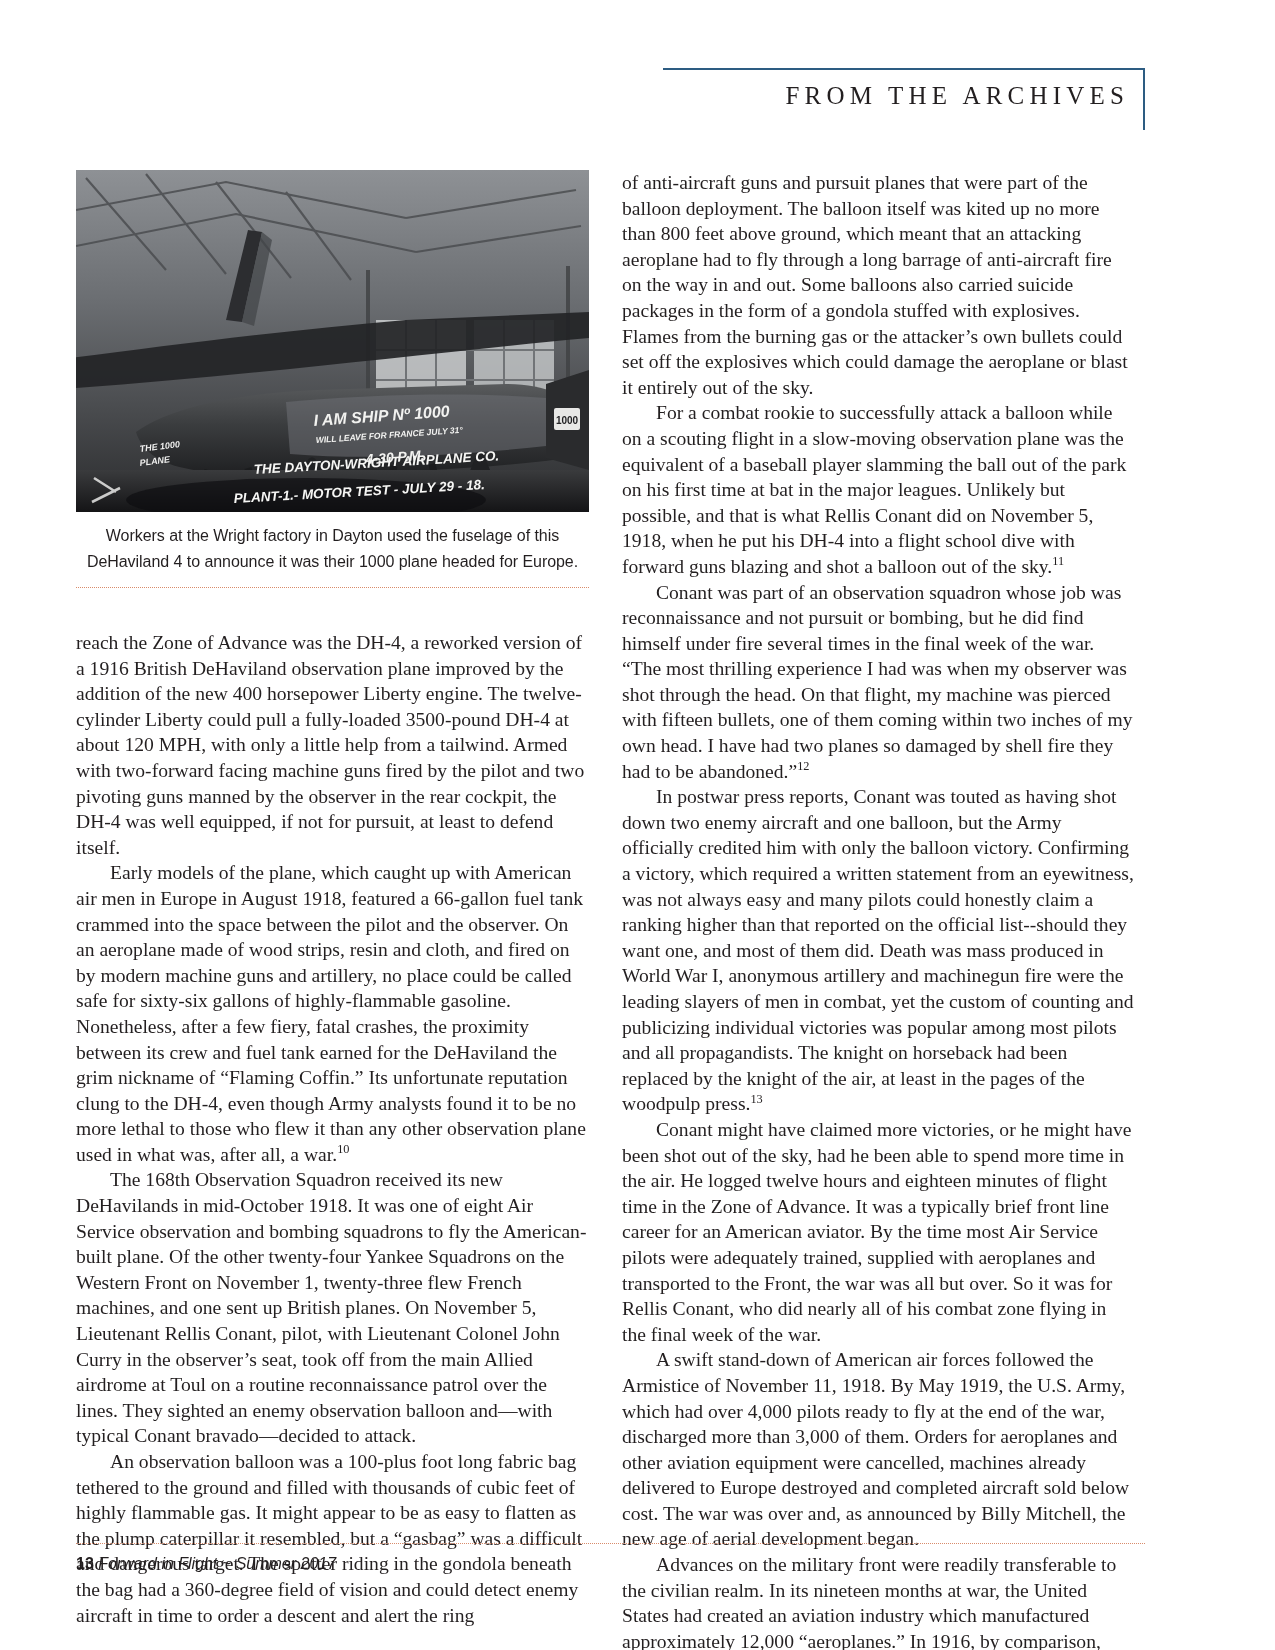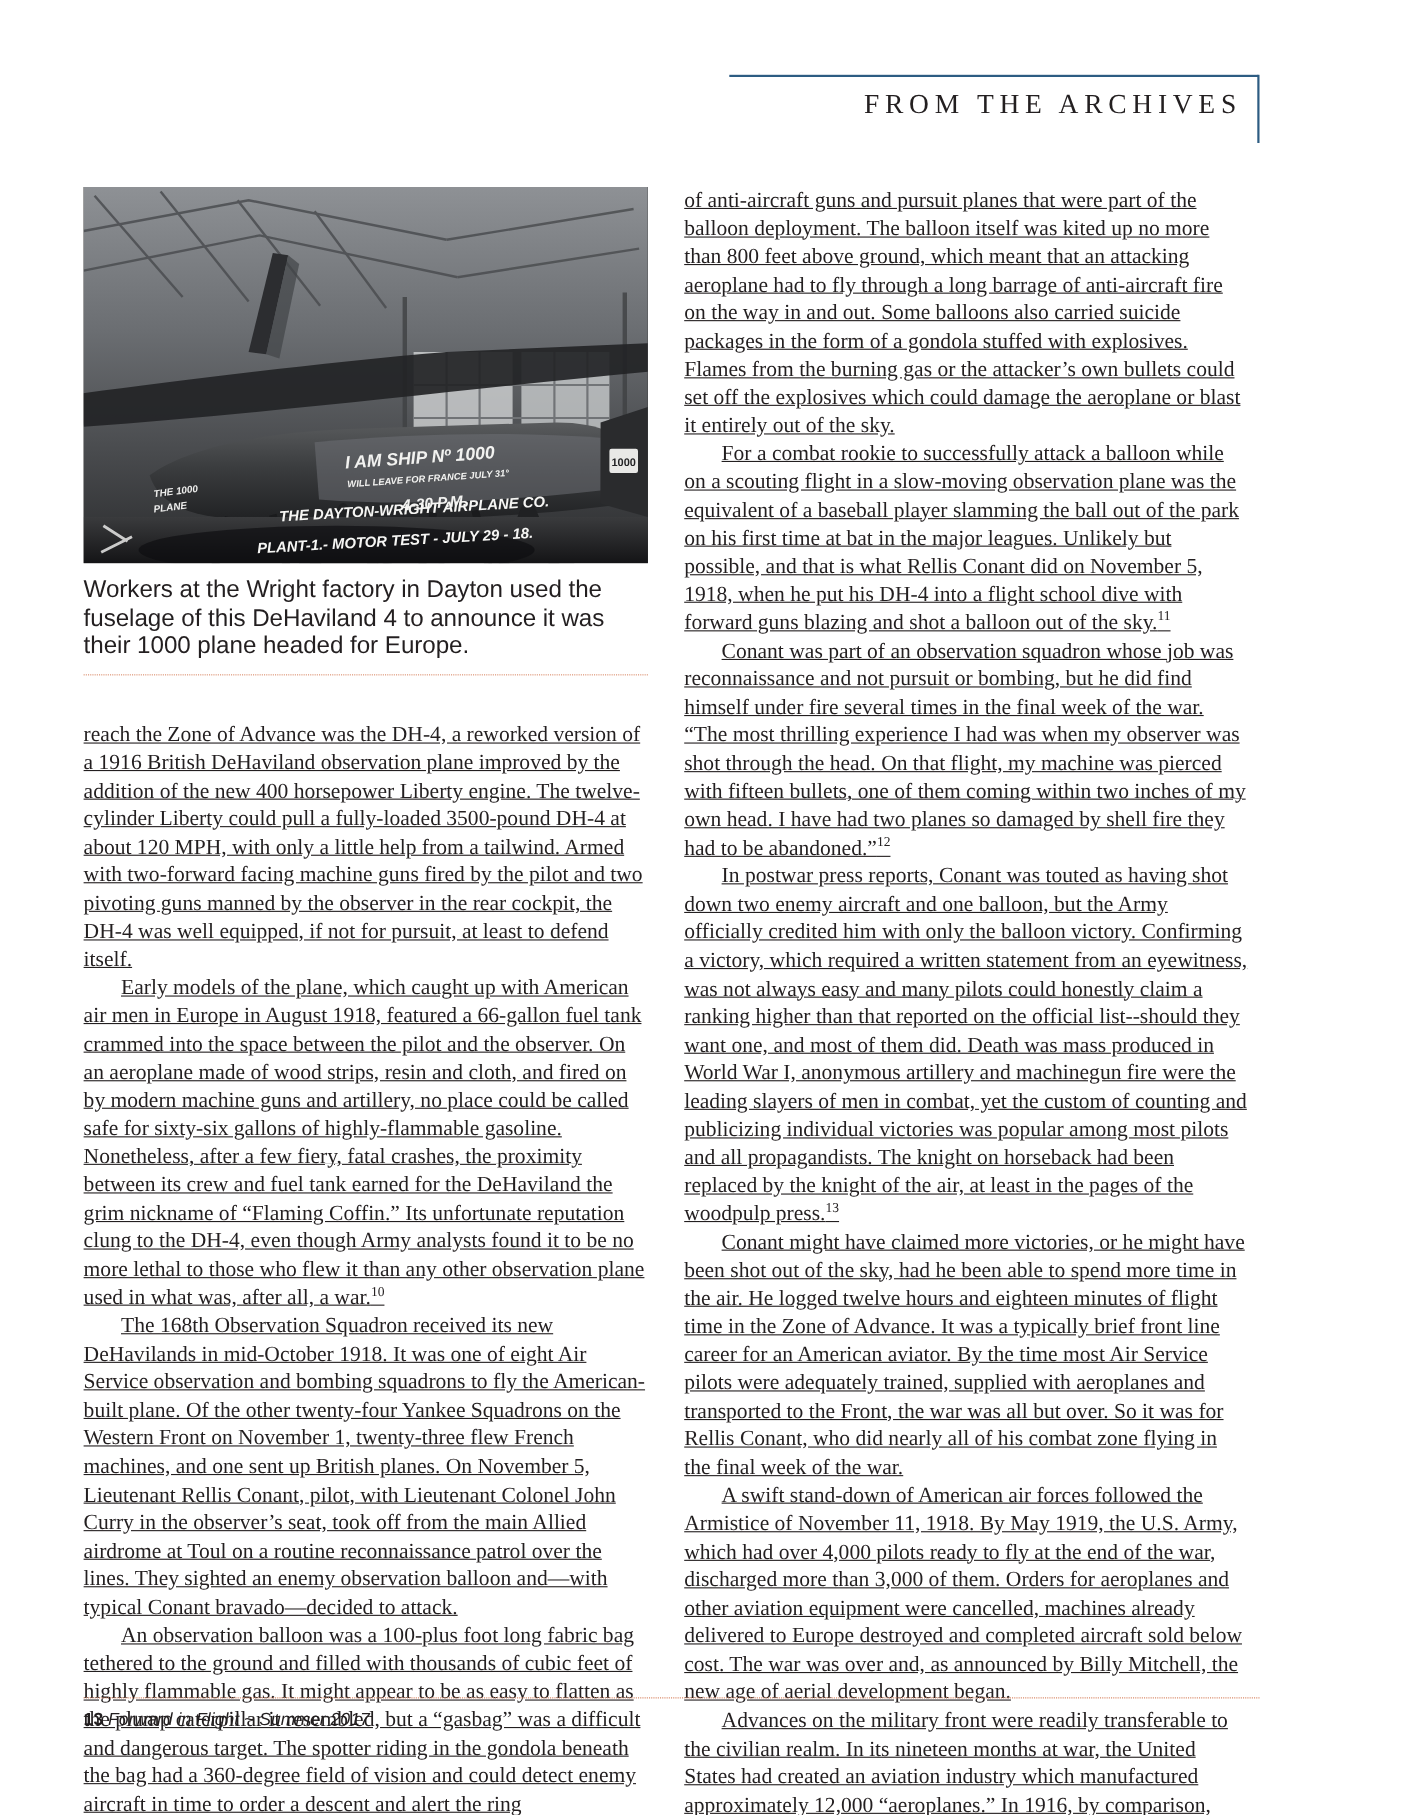--- a/index.html
+++ b/index.html
@@ -70,44 +70,44 @@
     position: relative;
     width: 513px;
     height: 342px;
     overflow: hidden;
     background: #1b1b1b;
   }
   .photo svg { display: block; }
 
   .photo-caption {
     font-family: "Liberation Sans", sans-serif;
-    font-size: 22px;
+    font-size: 16px;
     line-height: 25.5px;
     color: #231f20;
     padding-top: 11px;
     letter-spacing: -0.05px;
+    text-align: center;
   }
   .caption-rule {
     margin-top: 13px;
     width: 513px;
     height: 1px;
     border-top: 1.5px dotted #d98b6a;
   }
 
   
   .body-text {
     font-family: "Liberation Serif", serif;
     font-size: 19.6px;
     line-height: 25.6px;
     text-align: left;
     color: #231f20;
   }
   .body-text p {
     margin: 0;
-    text-decoration: underline;
   }
   .body-text p.indent {
     text-indent: 34px;
   }
   .col-left .body-text {
     margin-top: 41px;
   }
   sup {
     font-size: 0.63em;
     vertical-align: super;

